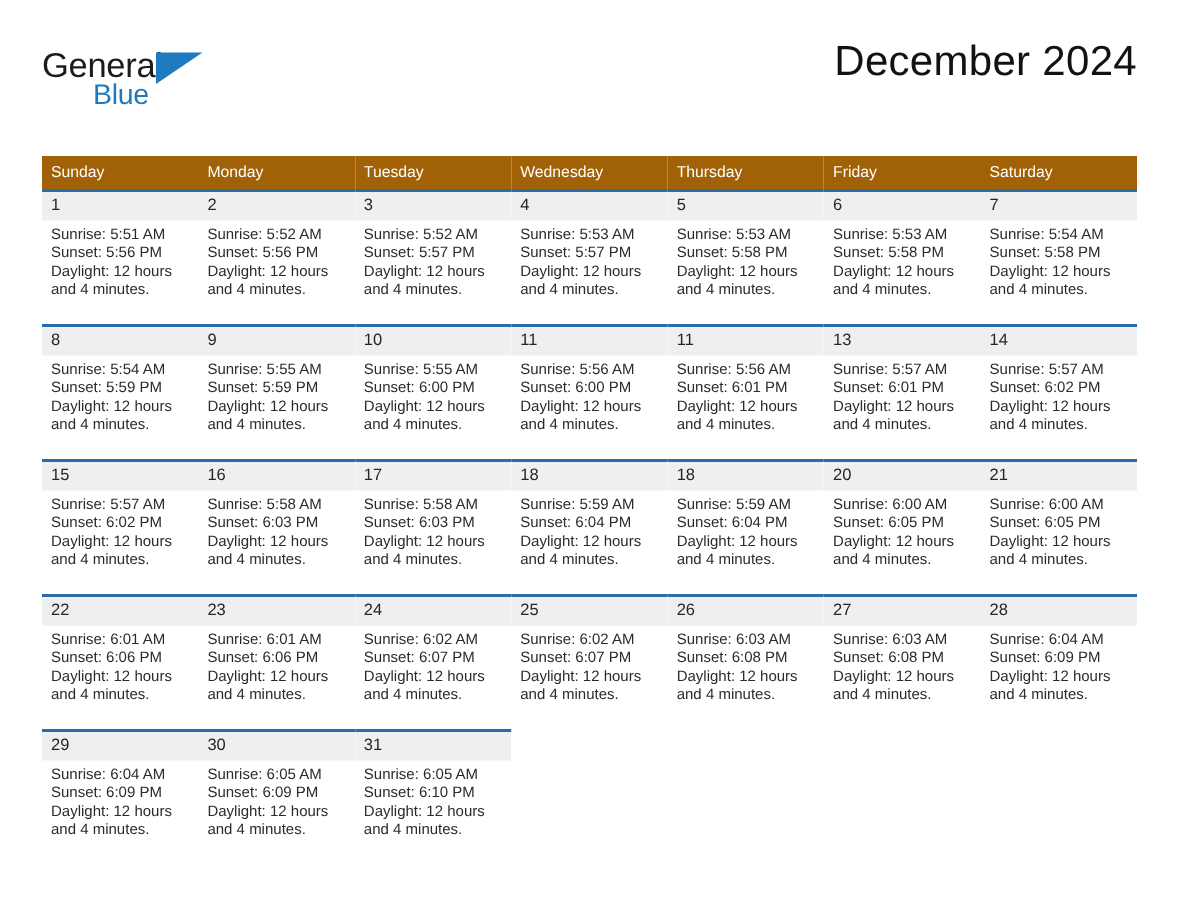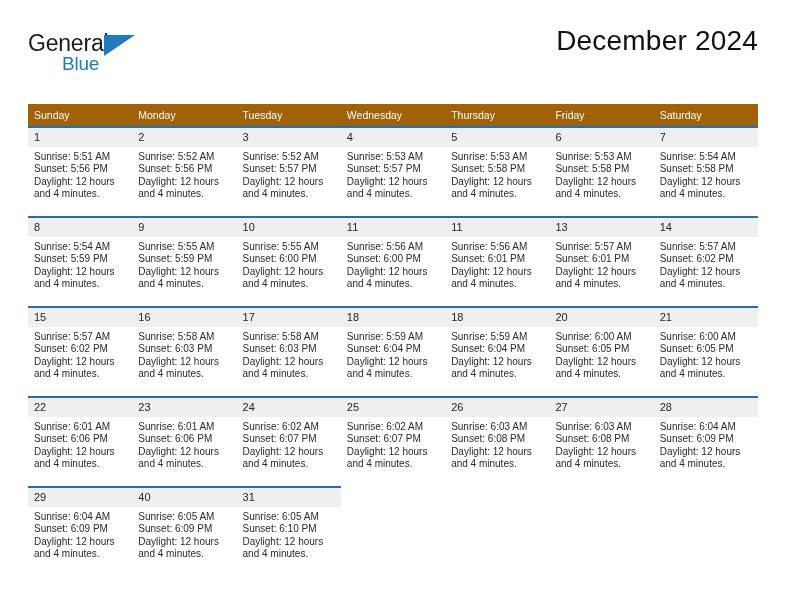--- a/index.html
+++ b/index.html
@@ -451,21 +451,21 @@
           <td>
             <div class="daynum-band">29</div>
             <div class="day-lines">
               <div>Sunrise: 6:04 AM</div>
               <div>Sunset: 6:09 PM</div>
               <div>Daylight: 12 hours</div>
               <div>and 4 minutes.</div>
             </div>
           </td>
           <td>
-            <div class="daynum-band">40</div>
+            <div class="daynum-band">30</div>
             <div class="day-lines">
               <div>Sunrise: 6:05 AM</div>
               <div>Sunset: 6:09 PM</div>
               <div>Daylight: 12 hours</div>
               <div>and 4 minutes.</div>
             </div>
           </td>
           <td>
             <div class="daynum-band">31</div>
             <div class="day-lines">

